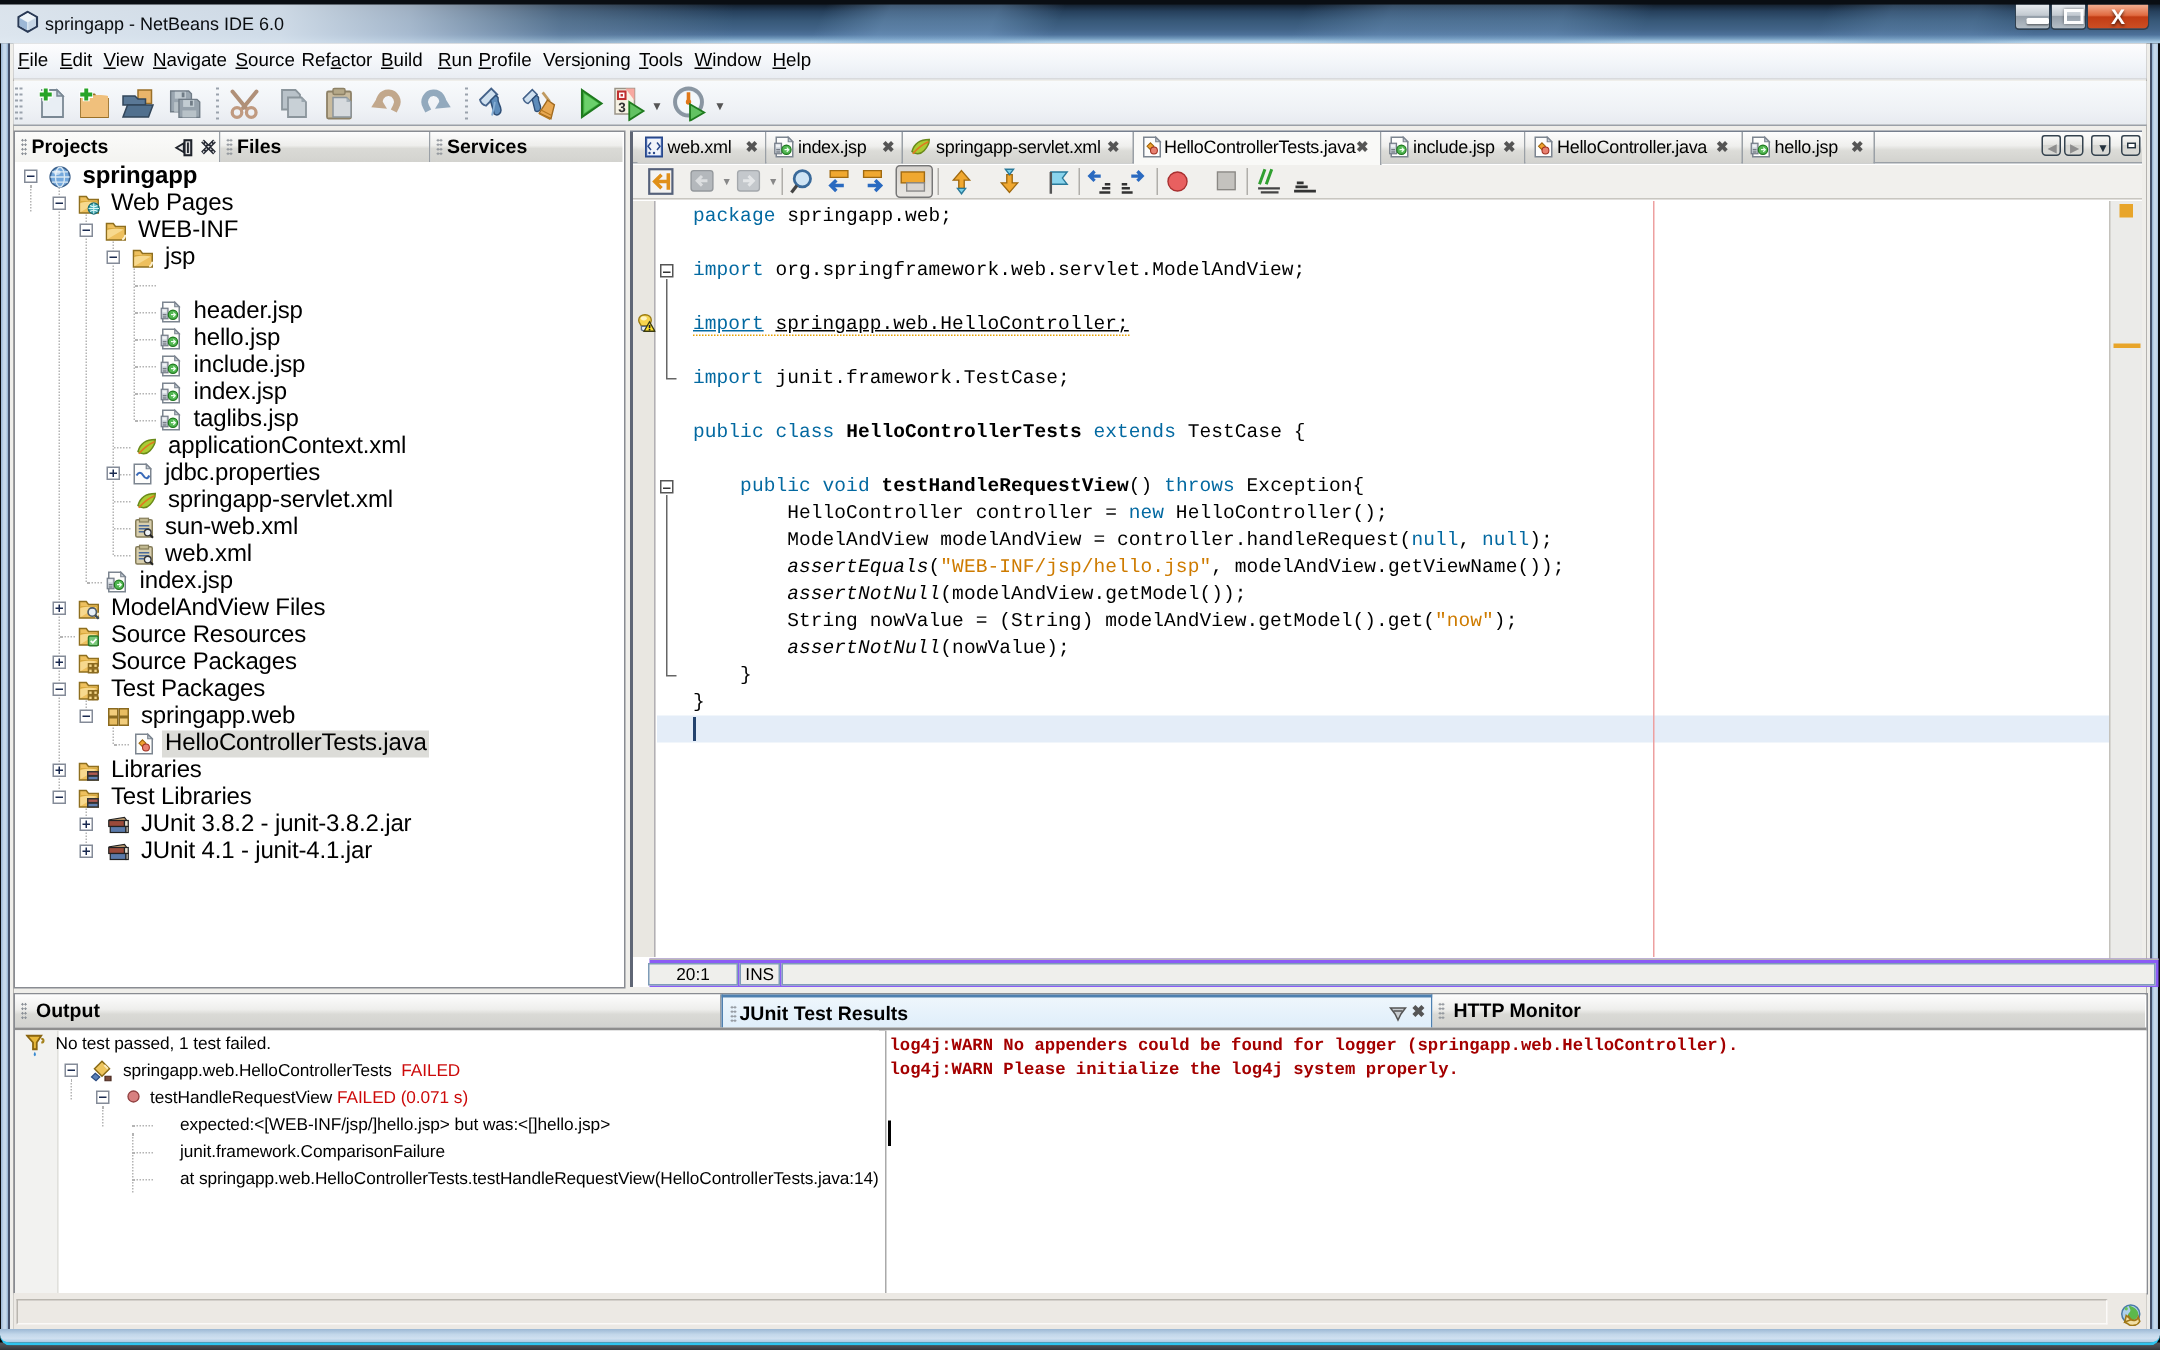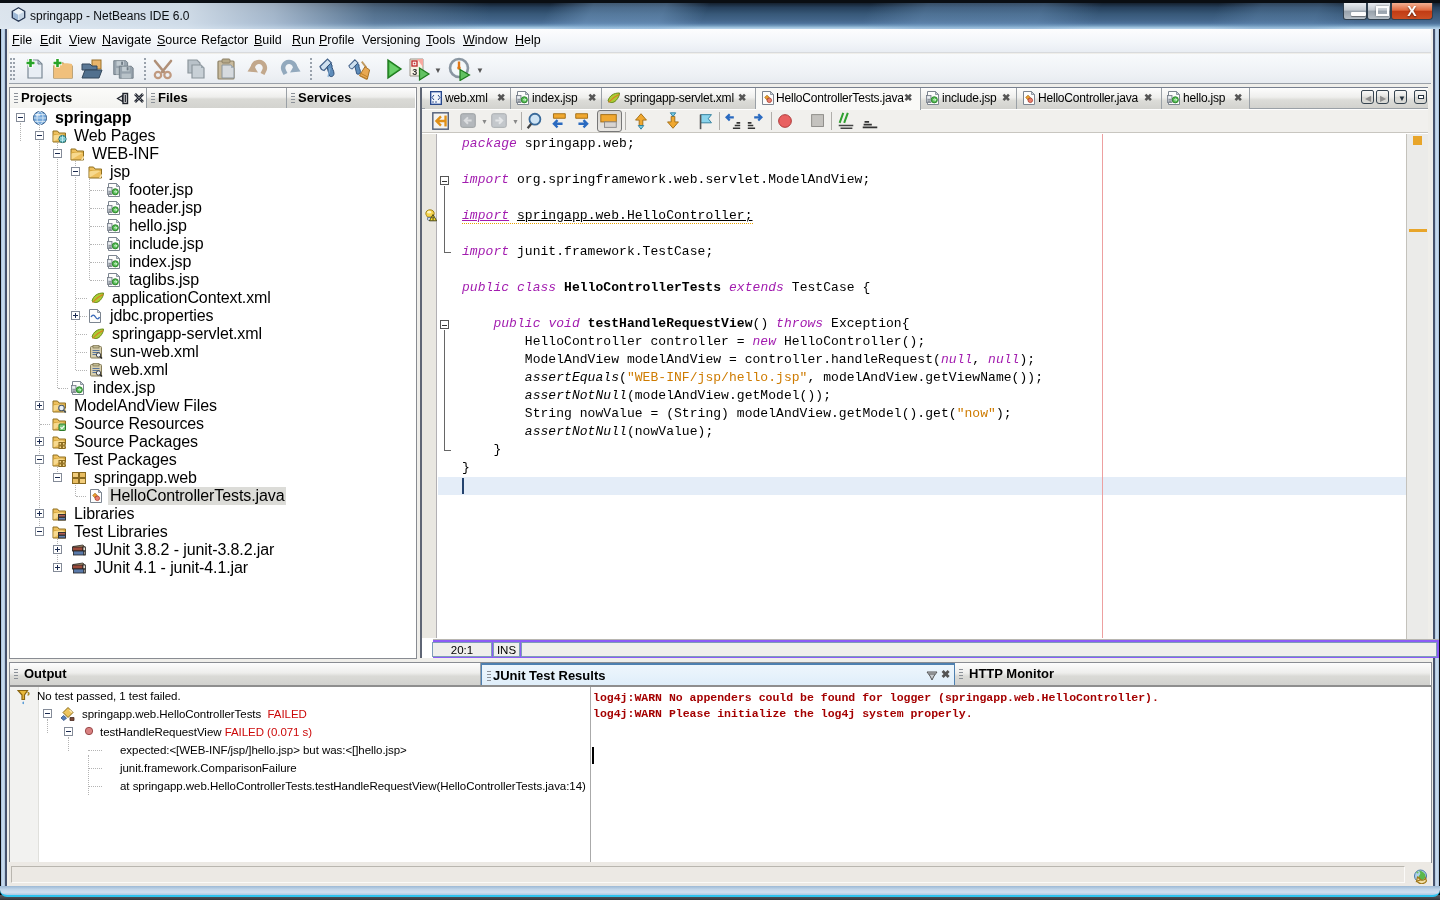--- a/index.html
+++ b/index.html
@@ -72,21 +72,21 @@
 .etab.active { background:#f9f9f7; height:22px; }
 .etab .lbl { position:absolute; top:3px; }
 .etab .x { position:absolute; top:4px; color:#555; font-size:10px; font-weight:bold; }
 .etab svg { position:absolute; top:2px; width:16px; height:16px; }
 #etoolbar { position:absolute; left:0; top:22px; width:1006px; height:23px; background:#f1f0ed; border-bottom:1px solid #c8c6c0; }
 #etoolbar svg { position:absolute; top:1px; width:20px; height:20px; }
 .esep { position:absolute; top:2px; height:18px; width:1px; background:#b0aeaa; }
 #codearea { position:absolute; left:0; top:46px; width:984px; height:504px; background:#fff; }
 #gutter { position:absolute; left:0; top:0; width:15px; height:100%; background:#e9e7e1; border-right:1px solid #b2b0b4; }
 .cline { position:absolute; left:40px; height:18px; line-height:18px; font-family:"Liberation Mono",monospace; font-size:13px; letter-spacing:0.05px; white-space:pre; color:#000; }
-.kw { color:#a21caf;font-style:italic; }
+.kw { color:#0369a1; }
 .str { color:#ce7b00; }
 .inh { font-style:italic; }
 #stripe { position:absolute; left:984px; top:46px; width:22px; height:505px; background:#ebebe9; border-left:1px solid #c4c2bc; }
 .tbt { position:absolute; top:1px; width:13px; height:14px; border:1.5px solid #35434f; border-radius:2px 2px 3px 3px; background:linear-gradient(180deg,#f8f8f7 0%,#e4e4e1 45%,#d6d6d2 50%,#dadad6 100%); }
 .tbt .ar { position:absolute; left:3px; top:3px; font-size:8px; font-style:normal; color:#8e8e8e; line-height:9px; }
 .tbt .dk { color:#24323e; }
 .tbt .sq { position:absolute; left:2.5px; top:3.5px; width:6px; height:4px; border:1.5px solid #24323e; background:#fff; }
 #estatus { position:absolute; left:11px; top:551px; width:1006px; height:19px; background:#8b5cf6; border-top:1px solid #b8b6b0; }
 .ecell { position:absolute; top:2px; height:15px; border:1px solid #7e9cb8; background:#efefec; font-size:11.5px; padding-top:1px; text-align:center; box-sizing:border-box; }
 
@@ -429,26 +429,20 @@
         </div>
 <div class="trow" style="top:54px">
           <span class="ebox" style="left:61px">
             <i class="h"></i>
           </span>
           <svg class="ti" style="left:77px">
             <use href="#i-folder"></use>
           </svg>
           <span class="txt" style="left:100px">jsp</span>
         </div>
-<div class="trow" style="top:72px">
-          <svg class="ti" style="left:96px">
-            <use href="#i-jsp"></use>
-          </svg>
-          <span class="txt" style="left:119px">footer.jsp</span>
-        </div>
 <div class="trow" style="top:90px">
           <svg class="ti" style="left:96px">
             <use href="#i-jsp"></use>
           </svg>
           <span class="txt" style="left:119px">header.jsp</span>
         </div>
 <div class="trow" style="top:108px">
           <svg class="ti" style="left:96px">
             <use href="#i-jsp"></use>
           </svg>

